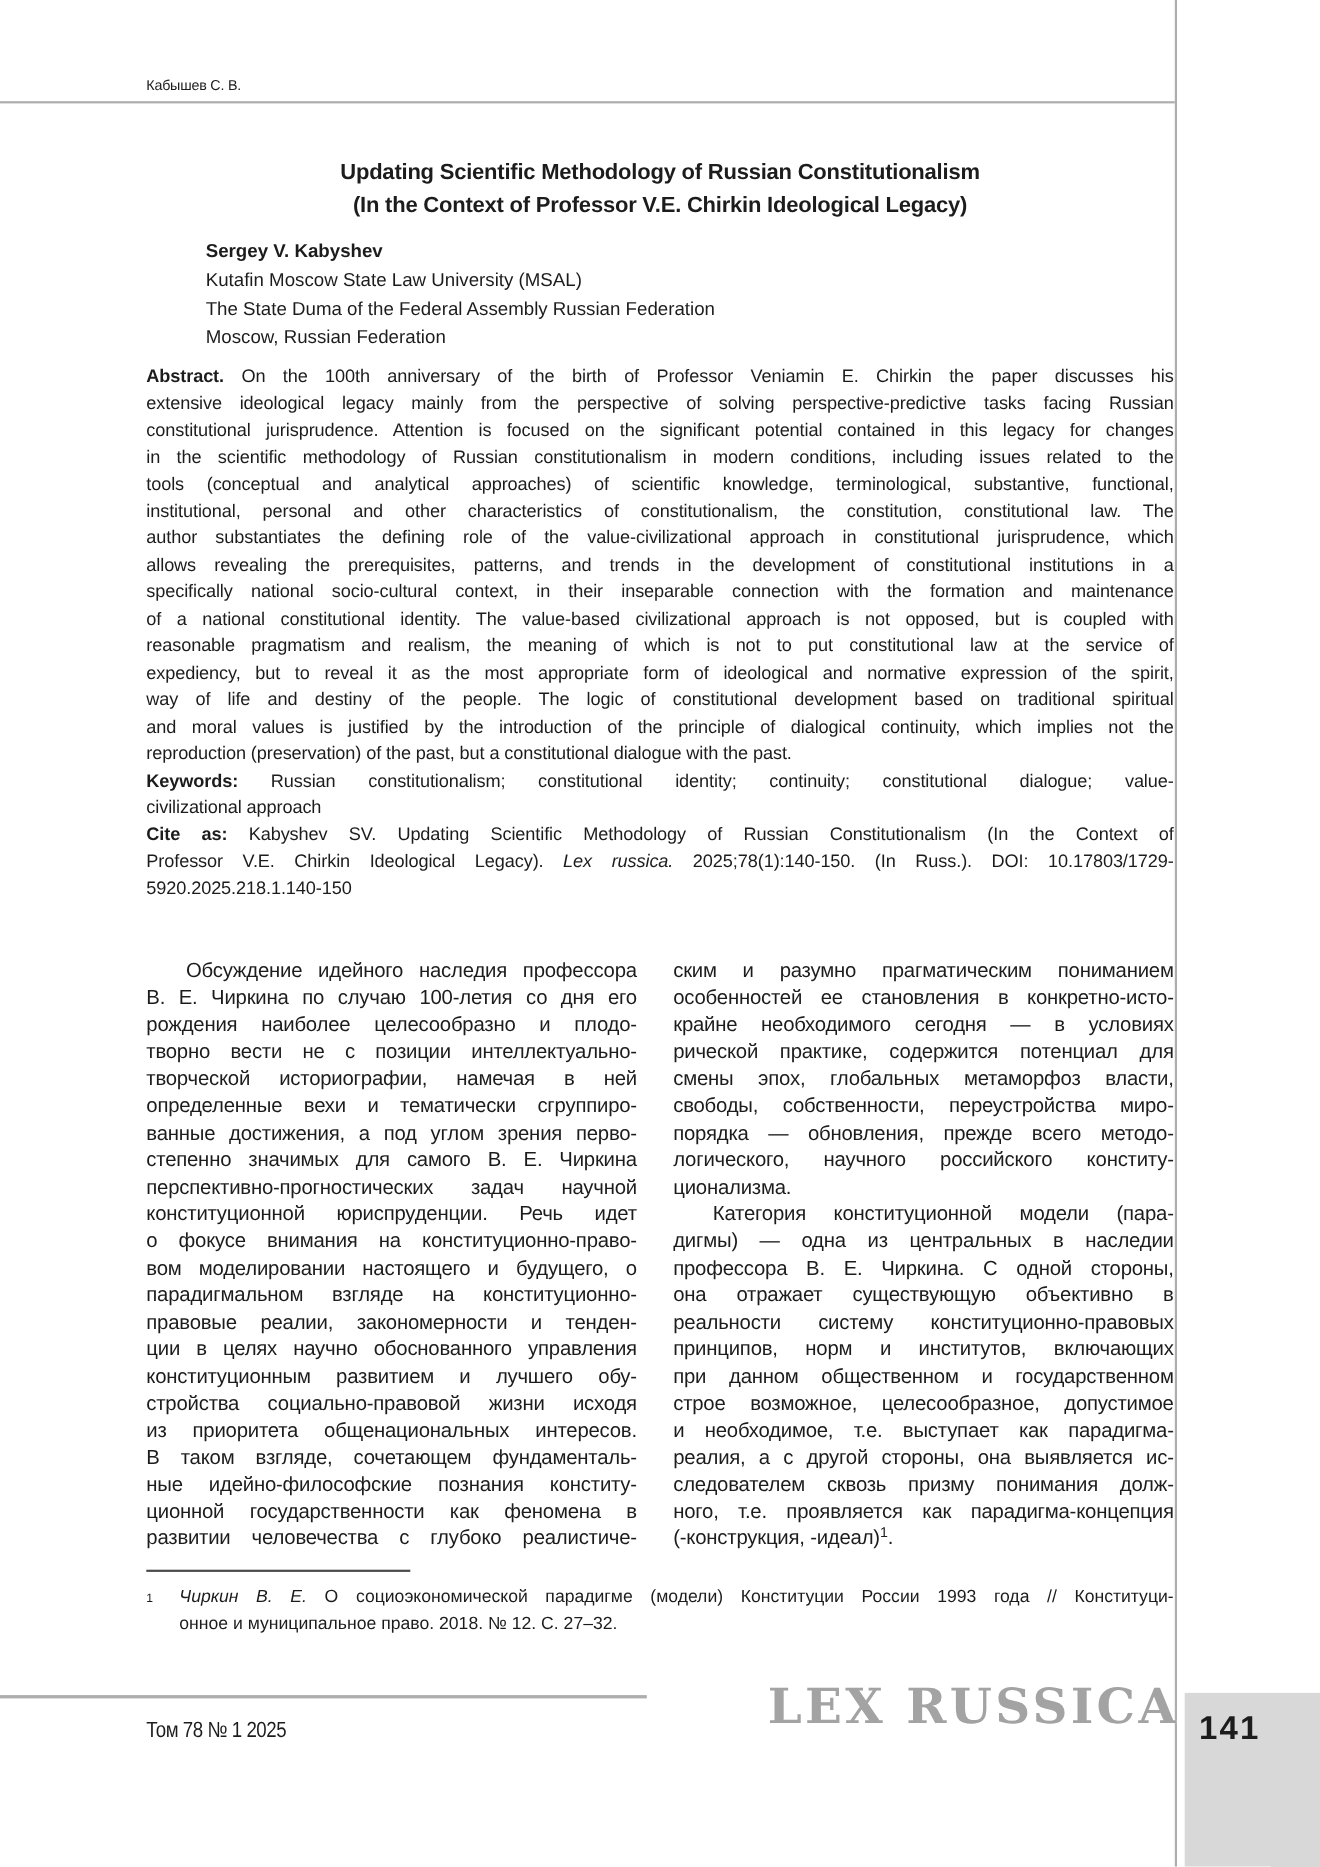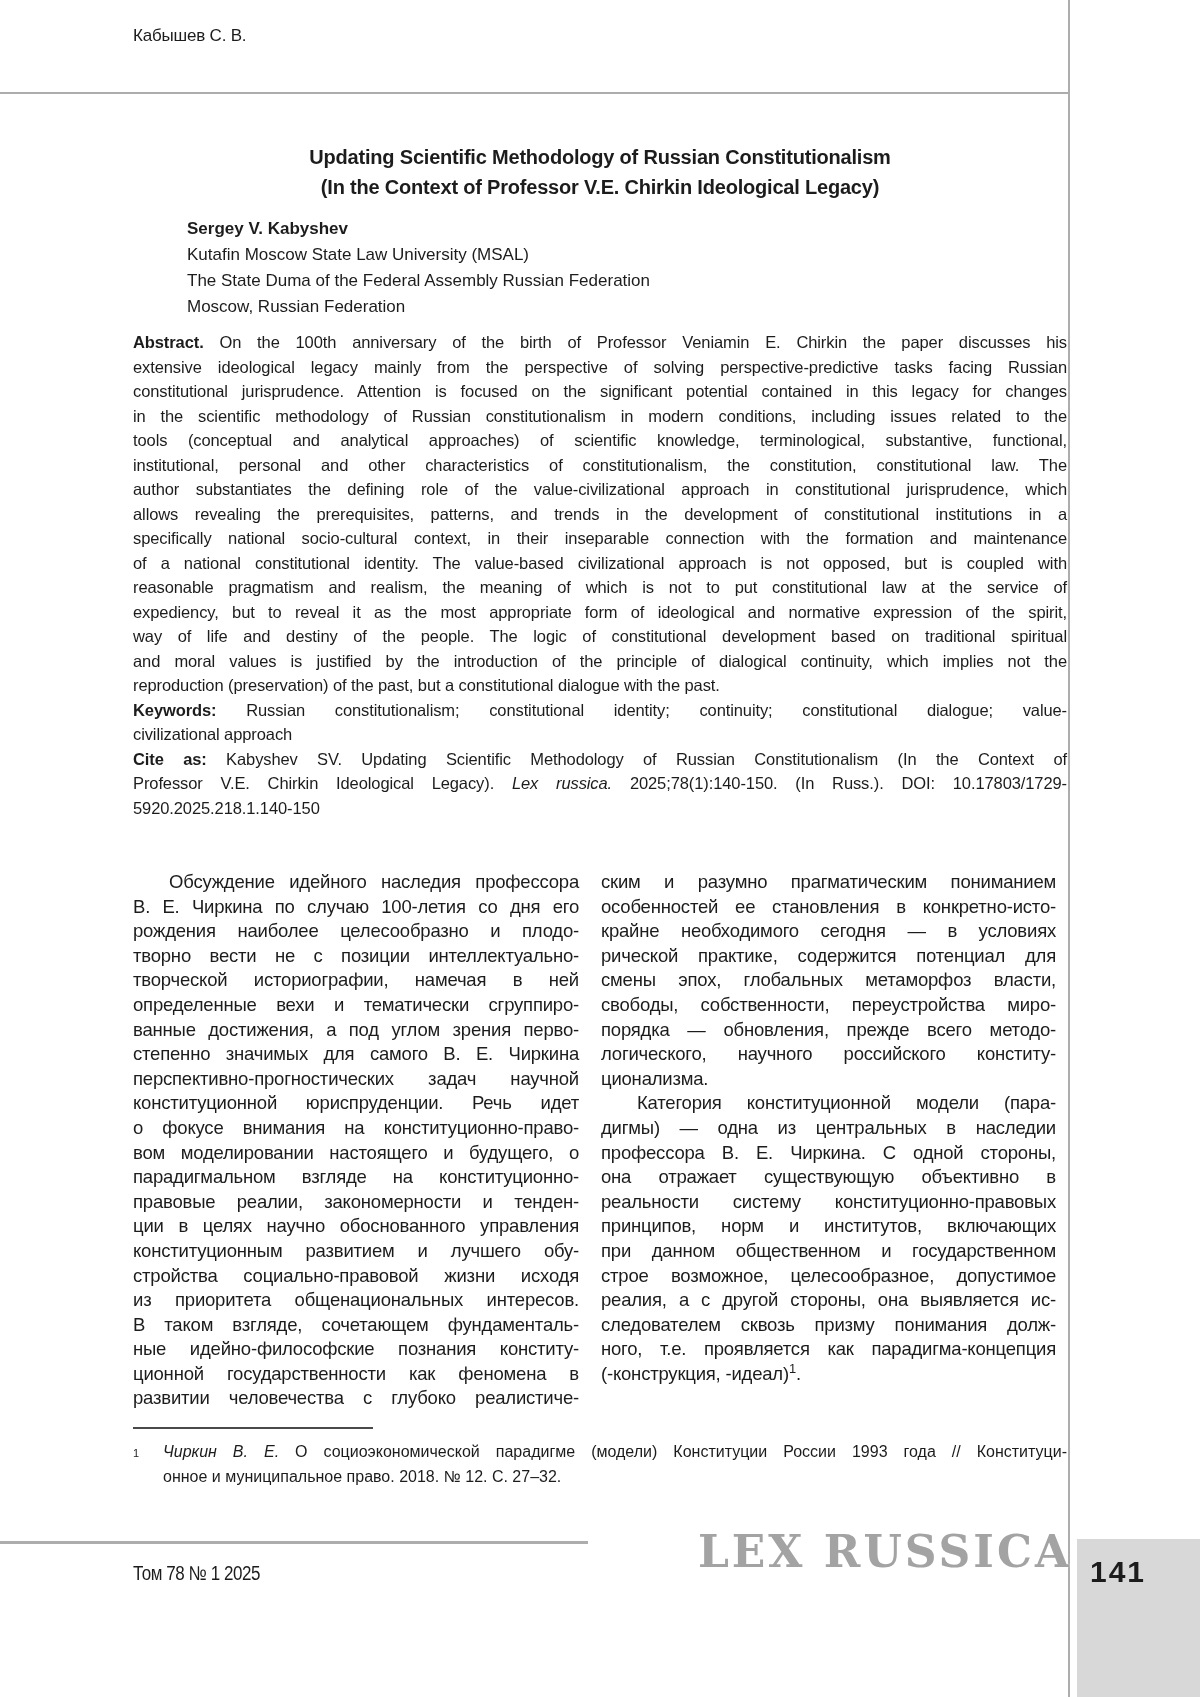--- a/index.html
+++ b/index.html
@@ -6,38 +6,38 @@
   body {
     width:1200px; height:1697px; position:relative; overflow:hidden;
     background:var(--page-bg,#ffffff);
     color:var(--text,#1c1c1c);
     font-family:"Liberation Sans", sans-serif;
   }
   .abs { position:absolute; }
 
   
   #runhead { left:133px; top:26px; width:930px; }
-  .rh-author { font-size:17px; letter-spacing:-0.2px; }
+  .rh-author { font-size:13px; letter-spacing:-0.2px;margin-top:44px; }
   .rh-title  { font-size:16px; font-style:italic; margin-top:7px; letter-spacing:-0.3px; }
   #hrule { left:0; top:92px; width:1068px; height:2px; background:var(--rule,#a8a8a8); }
 
   
   #title { left:133px; top:142px; width:934px; text-align:center;
            font-weight:bold; font-size:20px; line-height:30px; letter-spacing:-0.2px; }
   #authors { left:187px; top:216px; font-size:17px; line-height:26px; }
   #authors .auth-name { font-weight:bold; }
 
   
   #frontmatter { left:133px; top:330px; width:934px;
                  font-size:16.5px; line-height:24.5px; letter-spacing:-0.1px; }
 
   
   #columns { left:133px; top:870px; width:934px; display:flex;
              font-size:18.5px; line-height:24.6px; letter-spacing:-0.2px; }
-  .col-left  { width:446px; margin-right:22px; }
+  .col-left  { width:446px; margin-right:33px; }
   .col-right { width:455px; }
 
   
   .para .line { text-align:justify; text-align-last:justify; }
   .para .line.end { text-align-last:left; }
   .para.indent .line:first-child { text-indent:36px; }
   sup { font-size:70%; line-height:0; }
 
   
   #fn-rule { left:133px; top:1427px; width:240px; height:2px; background:#4a4a4a; }
@@ -152,20 +152,21 @@
       </div>
       <div class="para indent">
         <div class="line">Категория конституционной модели (пара-</div>
         <div class="line">дигмы) — одна из центральных в наследии</div>
         <div class="line">профессора В. Е. Чиркина. С одной стороны,</div>
         <div class="line">она отражает существующую объективно в</div>
         <div class="line">реальности систему конституционно-правовых</div>
         <div class="line">принципов, норм и институтов, включающих</div>
         <div class="line">при данном общественном и государственном</div>
         <div class="line">строе возможное, целесообразное, допустимое</div>
+        <div class="line">и необходимое, т.е. выступает как парадигма-</div>
         <div class="line">реалия, а с другой стороны, она выявляется ис-</div>
         <div class="line">следователем сквозь призму понимания долж-</div>
         <div class="line">ного, т.е. проявляется как парадигма-концепция</div>
         <div class="line end">(-конструкция, -идеал)<sup>1</sup>.</div>
       </div>
     </div>
 </div>
 
 <div id="fn-rule" class="abs"></div>
 <div id="footnote" class="abs">

